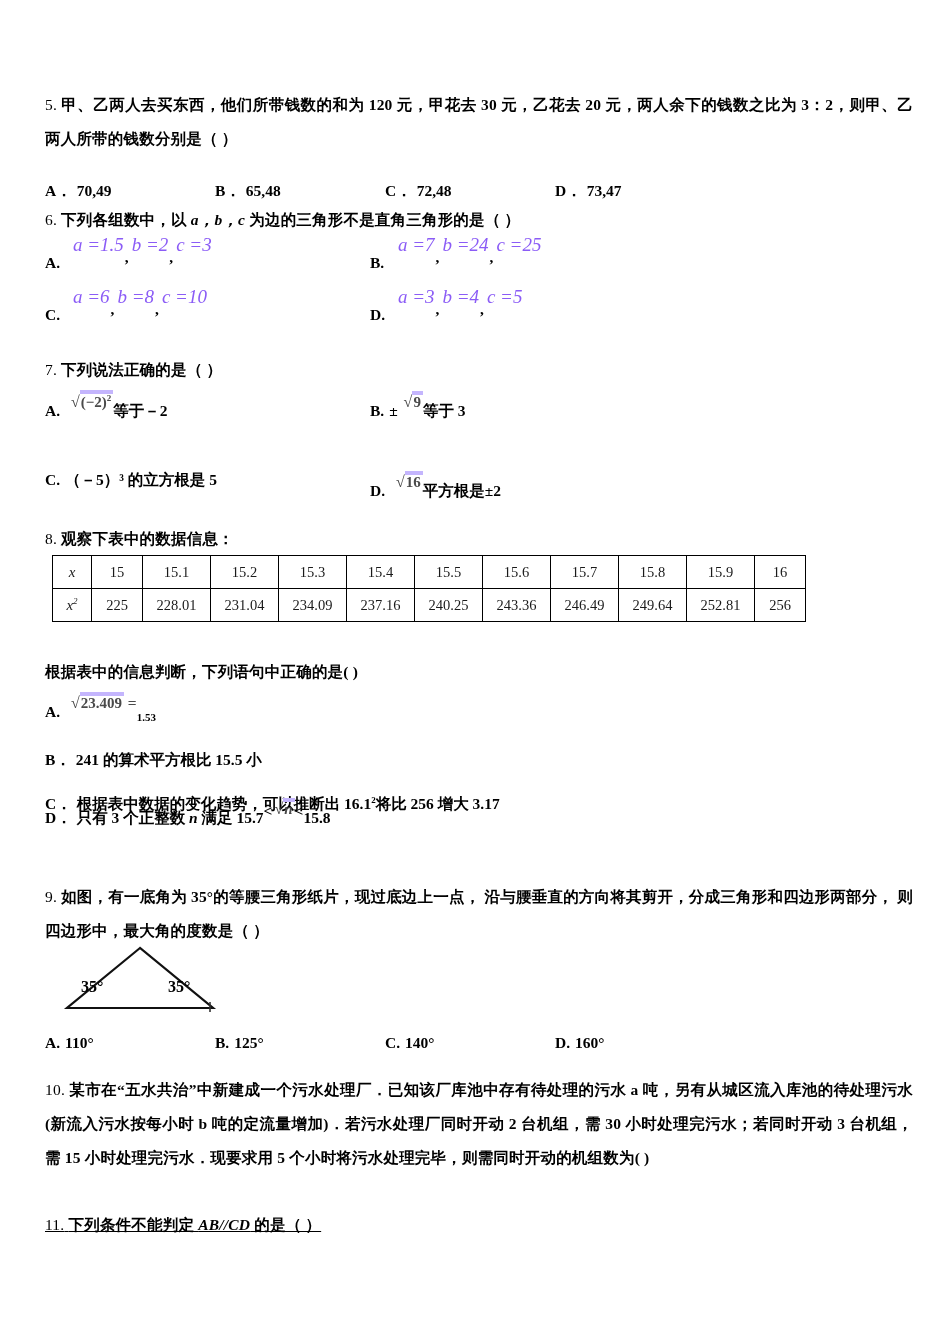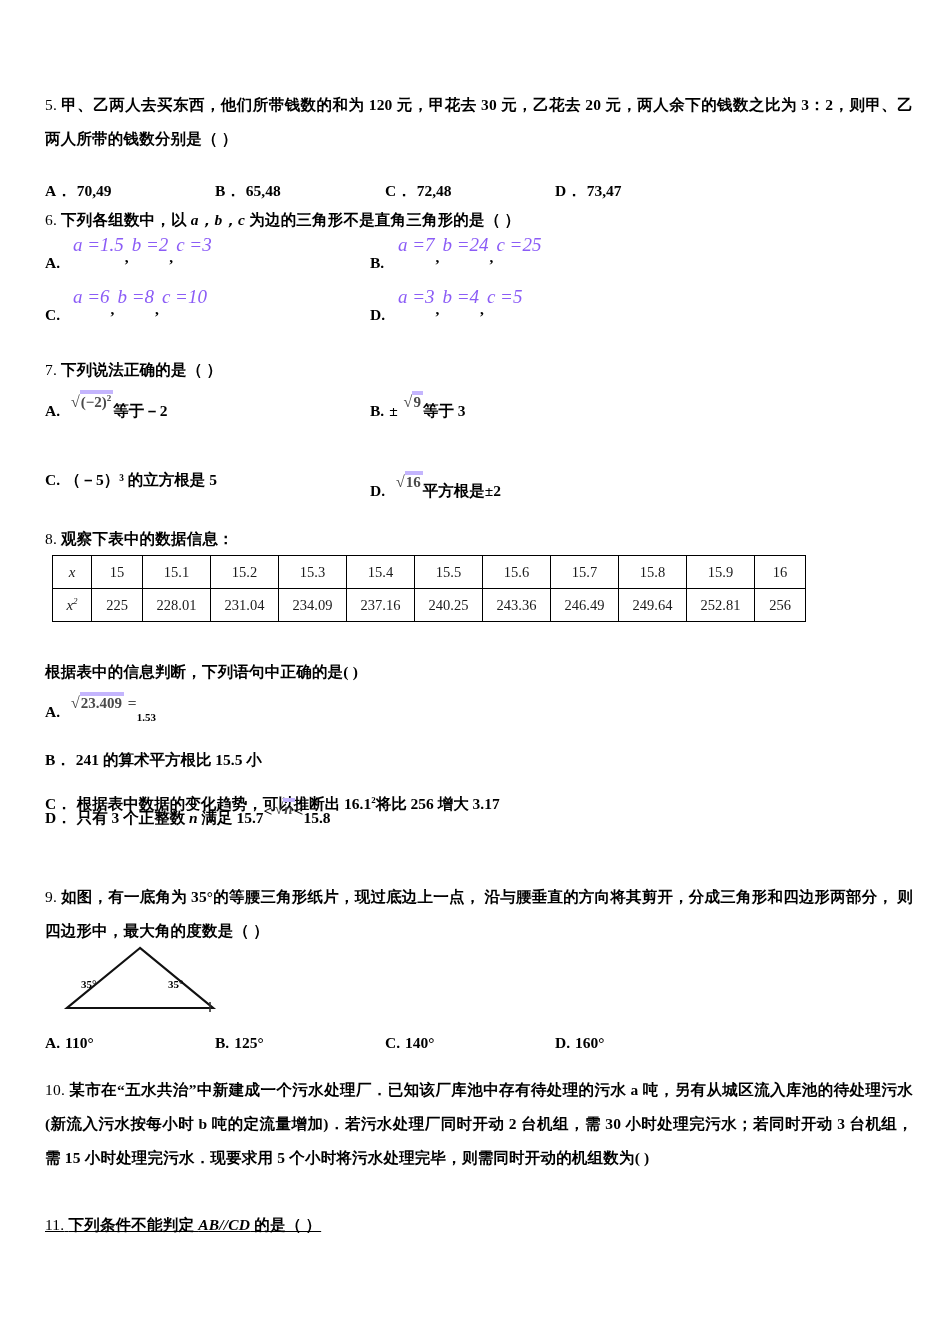--- a/index.html
+++ b/index.html
@@ -151,21 +151,21 @@
   .col-lbl { width: 36px; }
   .col-narrow { width: 48px; }
   .col-wide { width: 65px; }
 
   
   .figure {
     position: absolute;
   }
   .ang-lbl {
     position: absolute;
-    font-size: 11px;
+    font-size: 16px;
     font-family: "Liberation Serif", serif;
     font-weight: bold;
     color: #000;
   }
 </style>
 </head>
 <body>
 
 <div class="page">
 

